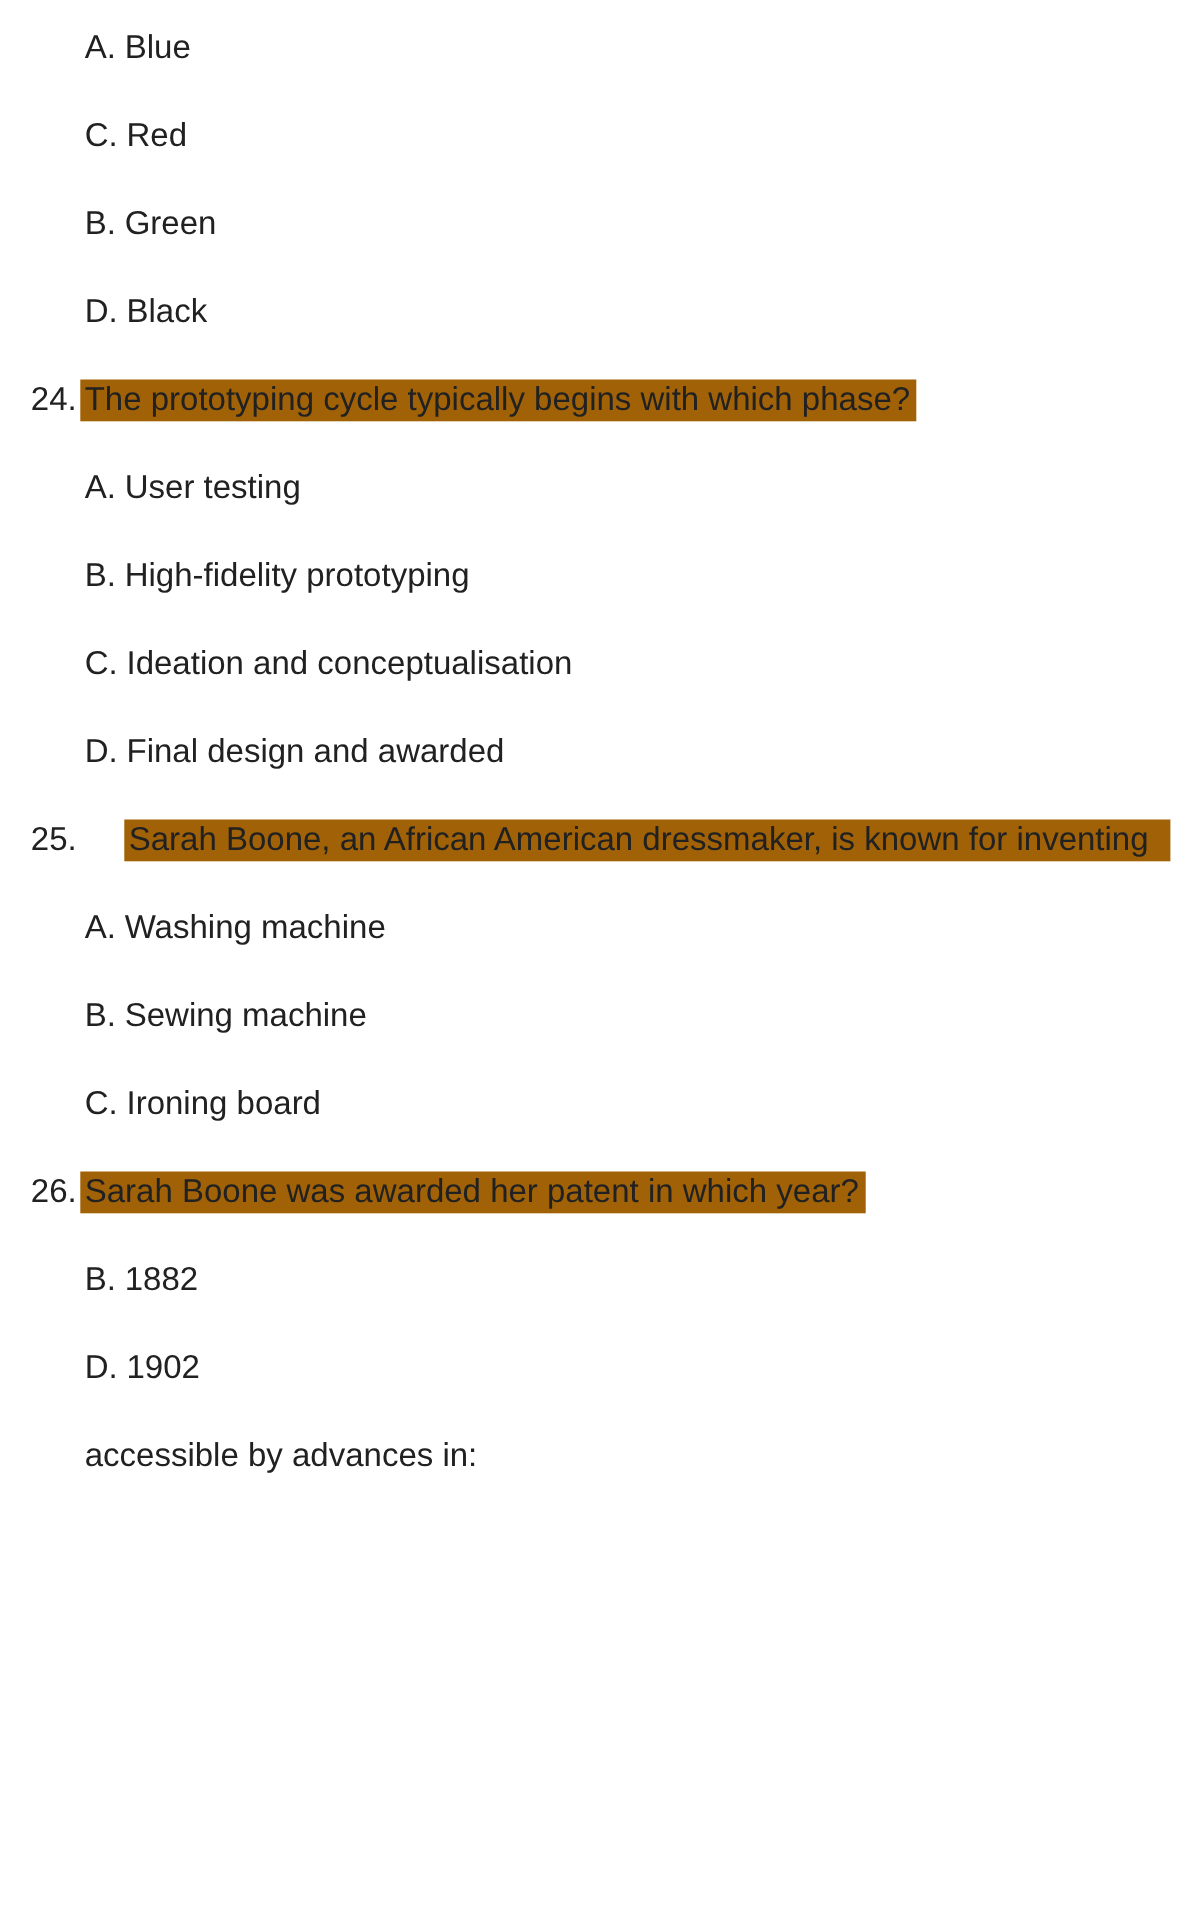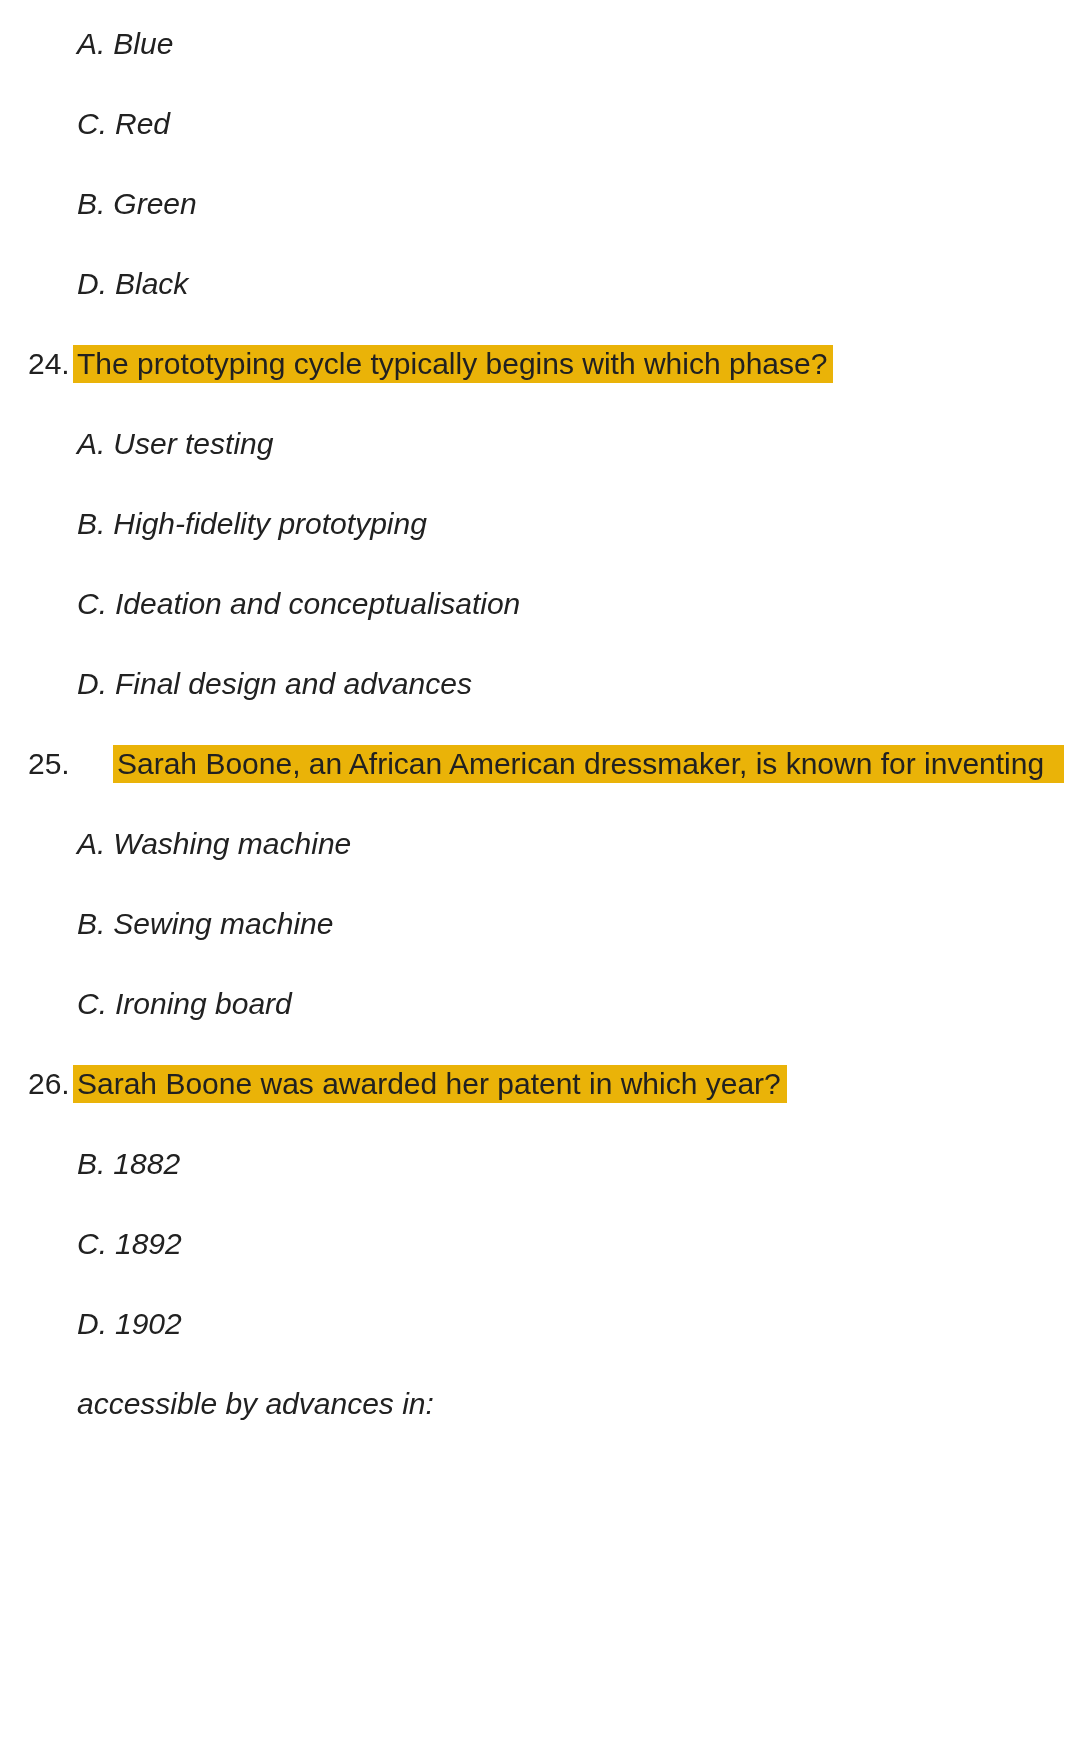--- a/index.html
+++ b/index.html
@@ -17,24 +17,24 @@
     white-space: nowrap;
     font-size: 30px;
     color: #212121;
   }
   .qnum {
     display: inline-block;
     width: 77px;
     padding-left: 28px;
     box-sizing: border-box;
   }
-  .opt { padding-left: 77px; font-style: italic; }
+  .opt { padding-left: 77px; }
   .opt-label { margin-right: 8px; }
   .hl {
-    background: #eab308;
+    background: #a16207;
     padding: 2px 6px 3px 4px;
     margin-left: -4px;
   }
   .hl-trail { padding-right: 20px; margin-left: 36px; }
 </style>
 </head>
 <body>
 
 <div class="page">
 
@@ -57,21 +57,21 @@
   <div class="row opt">
     <span class="opt-label">A.</span><span>User testing</span>
   </div>
   <div class="row opt">
     <span class="opt-label">B.</span><span>High-fidelity prototyping</span>
   </div>
   <div class="row opt">
     <span class="opt-label">C.</span><span>Ideation and conceptualisation</span>
   </div>
   <div class="row opt">
-    <span class="opt-label">D.</span><span>Final design and advances</span>
+    <span class="opt-label">D.</span><span>Final design and awarded</span>
   </div>
 
   <div class="row">
     <span class="qnum">25.</span><span class="hl hl-trail">Sarah Boone, an African American dressmaker, is known for inventing</span>
   </div>
   <div class="row opt">
     <span class="opt-label">A.</span><span>Washing machine</span>
   </div>
   <div class="row opt">
     <span class="opt-label">B.</span><span>Sewing machine</span>
@@ -80,23 +80,20 @@
     <span class="opt-label">C.</span><span>Ironing board</span>
   </div>
 
   <div class="row">
     <span class="qnum">26.</span><span class="hl">Sarah Boone was awarded her patent in which year?</span>
   </div>
   <div class="row opt">
     <span class="opt-label">B.</span><span>1882</span>
   </div>
   <div class="row opt">
-    <span class="opt-label">C.</span><span>1892</span>
-  </div>
-  <div class="row opt">
     <span class="opt-label">D.</span><span>1902</span>
   </div>
 
   <div class="row opt">
     <span>accessible by advances in:</span>
   </div>
 
 </div>
 
 </body></html>

